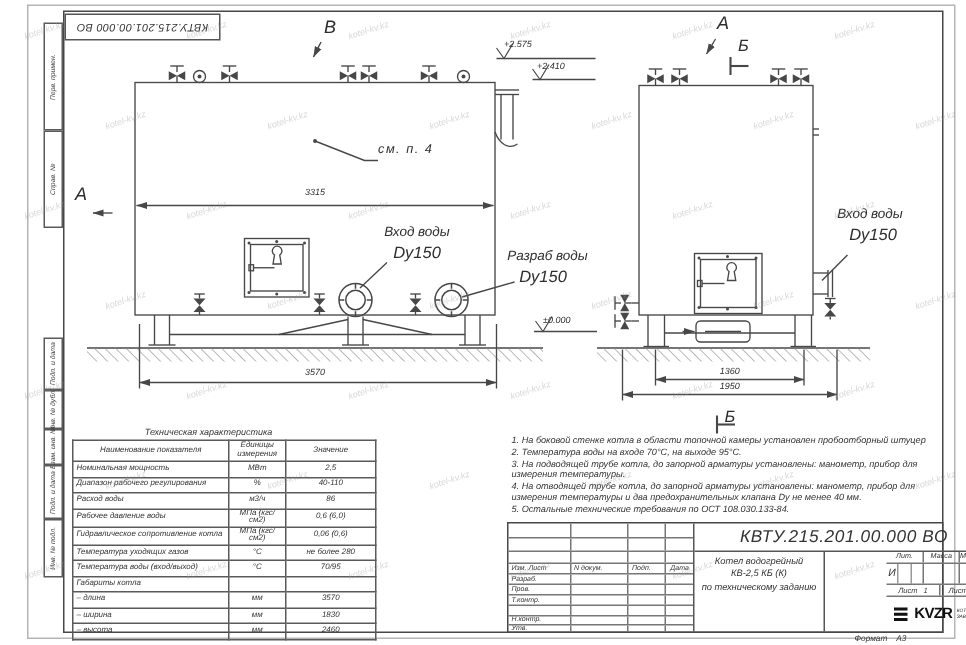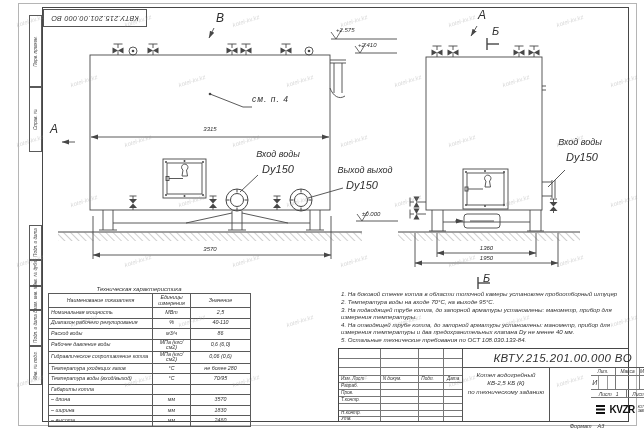--- a/index.html
+++ b/index.html
@@ -327,21 +327,21 @@
   <div class="dlb dim" style="left:90px;top:246px;width:240px">3570</div>
   <div class="dlb dim" style="left:437px;top:245px;width:99px">1360</div>
   <div class="dlb dim" style="left:415px;top:255px;width:143px">1950</div>
 
   <div class="dlb dim" style="left:336px;top:27px">+2.575</div>
   <div class="dlb dim" style="left:358px;top:42px">+2.410</div>
   <div class="dlb dim" style="left:362px;top:211px">±0.000</div>
 
   <div class="dlb" style="left:243px;top:150px;width:70px;text-align:center;font-size:9px">Вход воды</div>
   <div class="dlb" style="left:243px;top:164px;width:70px;text-align:center;font-size:11px">Dy150</div>
-  <div class="dlb" style="left:330px;top:166px;width:70px;text-align:center;font-size:9px">Выход выход</div>
+  <div class="dlb" style="left:330px;top:166px;width:70px;text-align:center;font-size:9px">Разраб воды</div>
   <div class="dlb" style="left:327px;top:180px;width:70px;text-align:center;font-size:11px">Dy150</div>
   <div class="dlb" style="left:545px;top:138px;width:70px;text-align:center;font-size:9px">Вход воды</div>
   <div class="dlb" style="left:547px;top:152px;width:70px;text-align:center;font-size:11px">Dy150</div>
 
   <div id="spec-wrap">
     <div id="spec-title">Техническая характеристика</div>
     <table class="spec">
       <colgroup>
           <col style="width:104px">
           <col style="width:38px">

